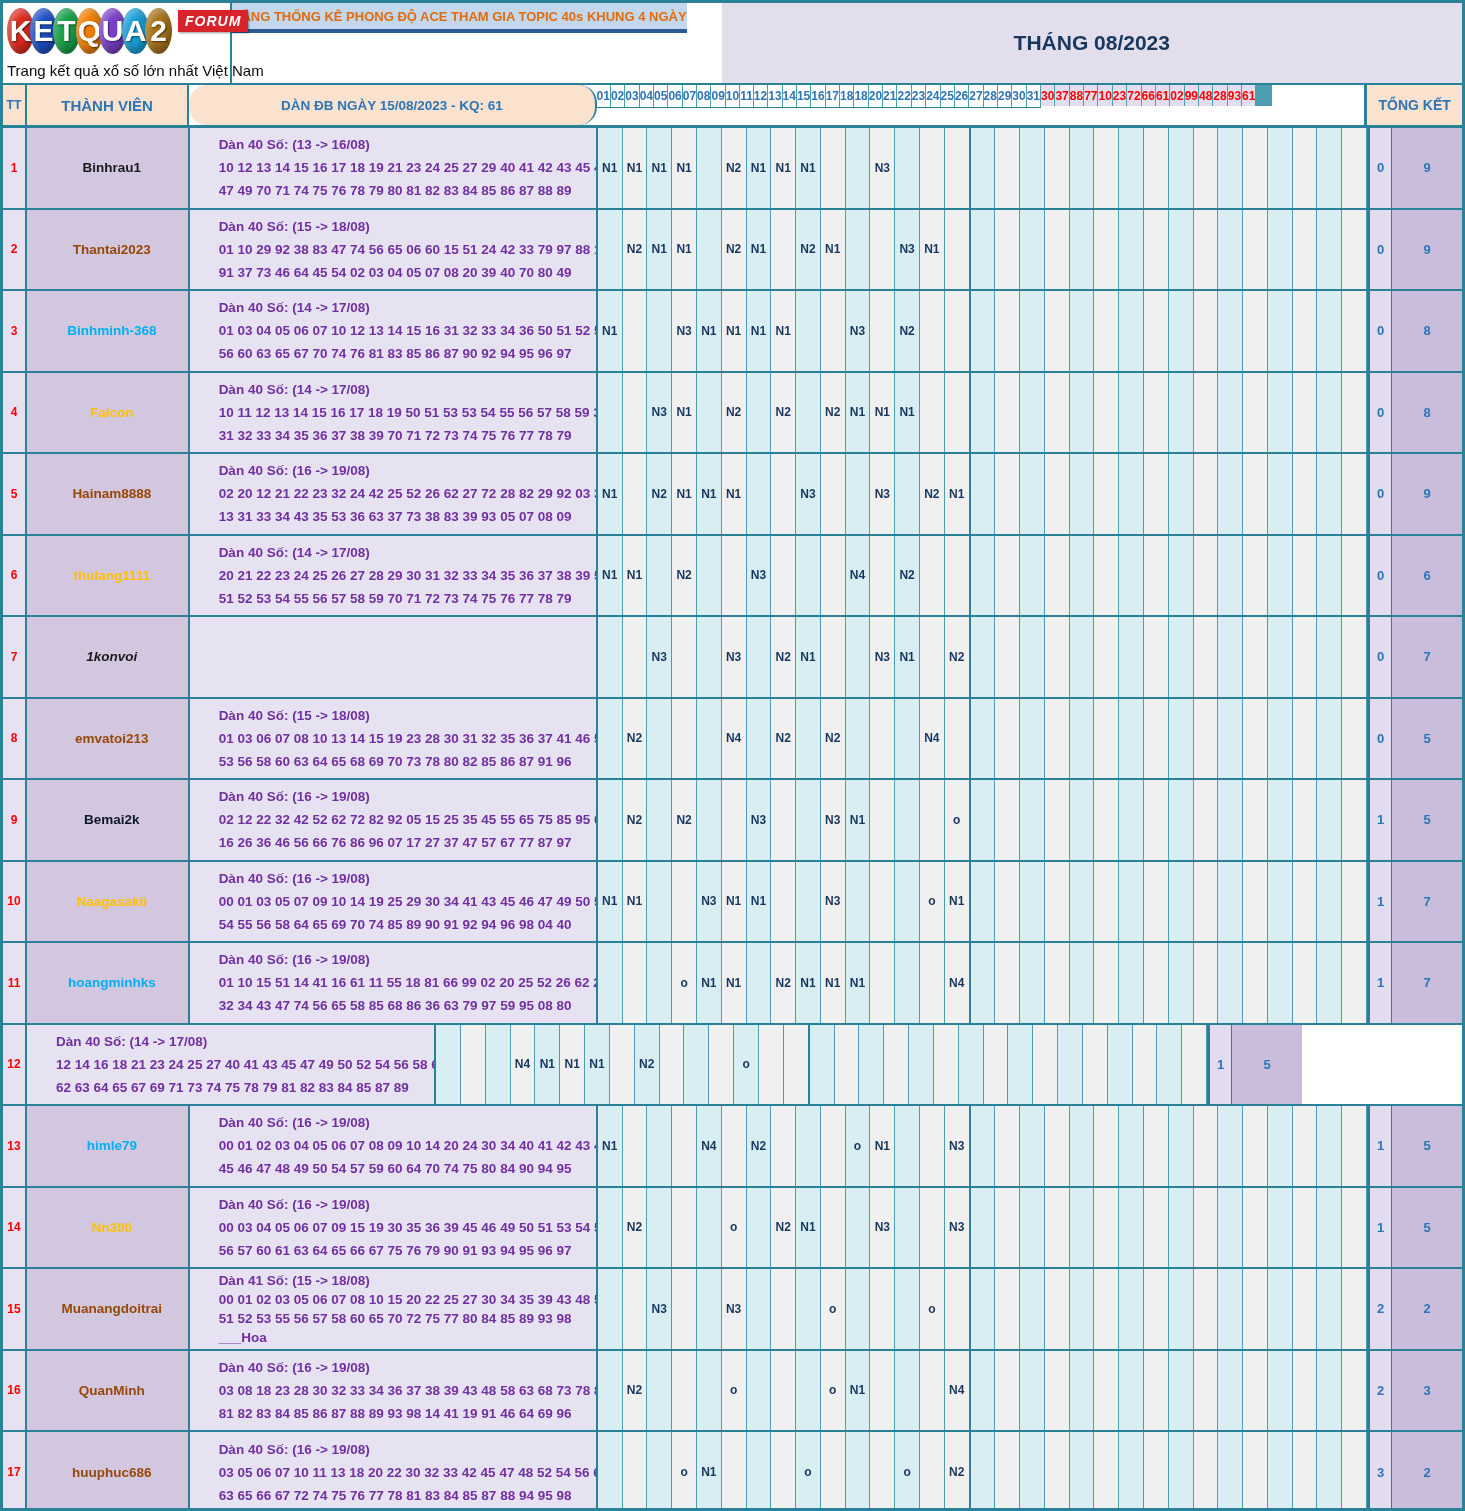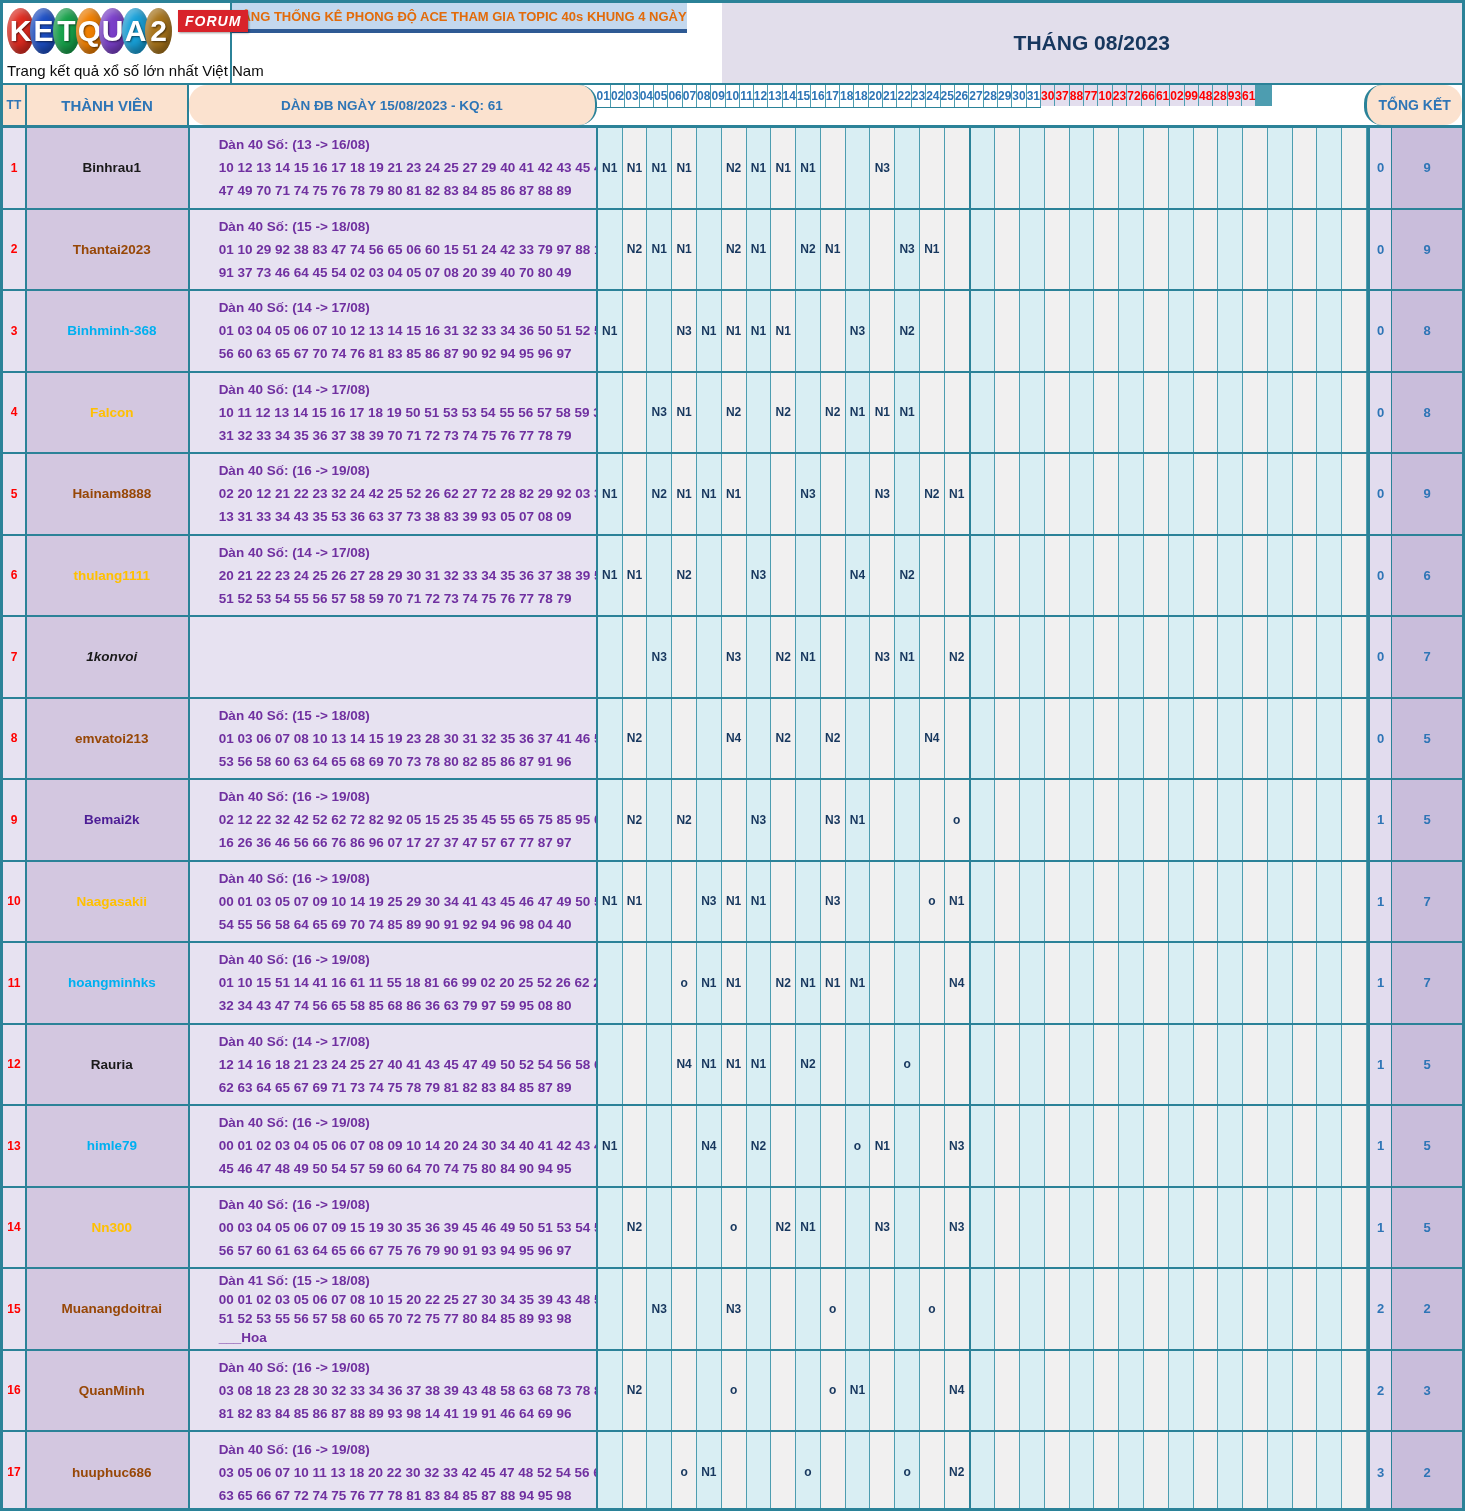--- a/index.html
+++ b/index.html
@@ -43,21 +43,21 @@
   .h-days { width:771px; display:flex; flex-direction:row; }
   .day-header-row { display:flex; height:23px; border-bottom:1px solid #2b8298; }
   .day-head { flex:1; background:#fff; color:#2e75b6; font-weight:bold; font-size:12px;
               display:flex; align-items:center; justify-content:center;
               border-right:1px solid #4d9db0; }
   .results-row { display:flex; height:21px; }
   .result-cell { flex:1; background:#e3deee; color:#ff0000; font-weight:bold; font-size:12px;
                  display:flex; align-items:center; justify-content:center;
                  border-right:1px solid #4d9db0; }
   .h-total { width:98px; background:#fbe2cf; color:#2e75b6; font-weight:bold; font-size:14px;
-             display:flex; align-items:center; justify-content:center; border-left:3px solid #2b8298;border-radius:18px; }
+             display:flex; align-items:center; justify-content:center; border-left:3px solid #2b8298; }
 
   
   .tbody { flex:1; display:flex; flex-direction:column; overflow:hidden; }
   .body-row { display:flex; height:81.53px; flex:0 0 auto; border-bottom:2px solid #2b8298; }
   .tt-cell { width:24px; background:#e7e2f1; color:#ff0000; font-weight:bold; font-size:12px;
              display:flex; align-items:center; justify-content:center; border-right:2px solid #2b8298; }
   .member-cell { width:163px; background:#d3c7e0; display:flex; align-items:center;
                  justify-content:center; border-right:2px solid #2b8298; text-align:center;padding-left:9px; }
   .member-name { font-weight:bold; font-size:13.5px; }
   .member-name.italic { font-style:italic; }
@@ -541,21 +541,21 @@
           <div class="day-cell"></div>
           <div class="day-cell blue"></div>
           <div class="day-cell"></div>
         </div>
         <div class="total-minor">0</div>
         <div class="total-major">5</div>
       </div>
       <div class="body-row">
         <div class="tt-cell">9</div>
         <div class="member-cell">
-          <span class="member-name" style="color: #4c1d95;">Bemai2k</span>
+          <span class="member-name" style="color: #0f172a;">Bemai2k</span>
         </div>
         <div class="dan-cell">
           <div class="dan-line">Dàn 40 Số: (16 -&gt; 19/08)</div>
           <div class="dan-line">02 12 22 32 42 52 62 72 82 92 05 15 25 35 45 55 65 75 85 95 06</div>
           <div class="dan-line">16 26 36 46 56 66 76 86 96 07 17 27 37 47 57 67 77 87 97</div>
         </div>
         <div class="days-area">
           <div class="day-cell blue"></div>
           <div class="day-cell">N2</div>
           <div class="day-cell blue"></div>
@@ -678,23 +678,20 @@
           <div class="day-cell blue"></div>
           <div class="day-cell"></div>
           <div class="day-cell blue"></div>
           <div class="day-cell"></div>
         </div>
         <div class="total-minor">1</div>
         <div class="total-major">7</div>
       </div>
       <div class="body-row">
         <div class="tt-cell">12</div>
-        <div class="member-cell">
-          <span class="member-name" style="color: rgb(26, 26, 26);">Rauria</span>
-        </div>
         <div class="dan-cell">
           <div class="dan-line">Dàn 40 Số: (14 -&gt; 17/08)</div>
           <div class="dan-line">12 14 16 18 21 23 24 25 27 40 41 43 45 47 49 50 52 54 56 58 60</div>
           <div class="dan-line">62 63 64 65 67 69 71 73 74 75 78 79 81 82 83 84 85 87 89</div>
         </div>
         <div class="days-area">
           <div class="day-cell blue"></div>
           <div class="day-cell"></div>
           <div class="day-cell blue"></div>
           <div class="day-cell">N4</div>

